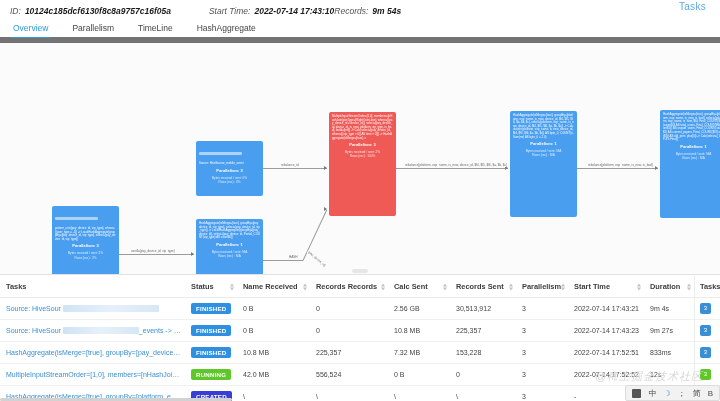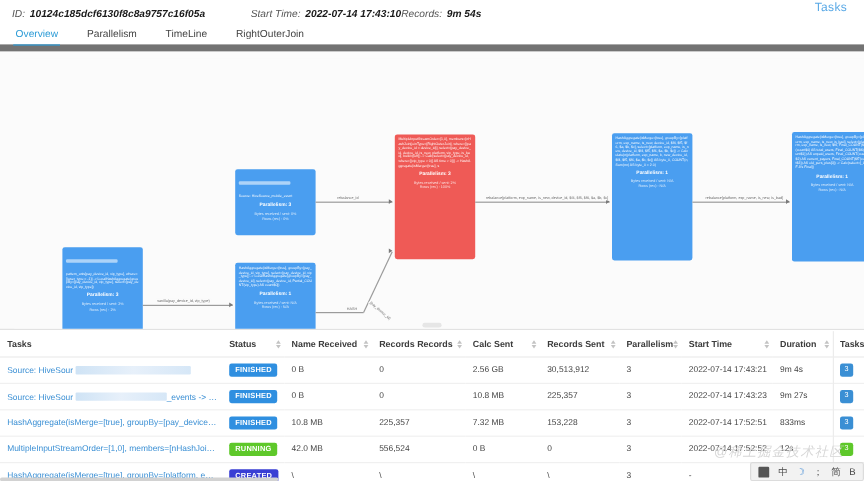--- a/index.html
+++ b/index.html
@@ -193,21 +193,21 @@
       <span class="k">Records:</span>
       <span class="v">9m 54s</span>
     </div>
     <button class="cancel-btn">Tasks</button>
   </div>
 
   <div class="tabs" id="tabbar">
       <div class="tab active">Overview</div>
       <div class="tab">Parallelism</div>
       <div class="tab">TimeLine</div>
-      <div class="tab">RightOuterJoin</div>
+      <div class="tab">HashAggregate</div>
     </div>
 
   <div class="canvas">
     <div class="canvas-inner" id="graph">
         <div class="node blue" style="left: 40px; top: 157px; width: 67px; height: 97px;">
           <div><span class="blurline" style="width:70%"></span></div>
           <span class="ntext">pattern_unis[pay_device_id, vip_type], where=[(user_type = -1)] -&gt; LocalHashAggregate(groupBy=[pay_device_id, vip_type], select=[pay_device_id, vip_type])</span>
           <div class="npar">Parallelism: 3</div>
           <div class="nstat">Bytes received / sent: 2%</div>
           <div class="nstat" style="margin-top: 0px;">Rows (rec) : 2%</div>

